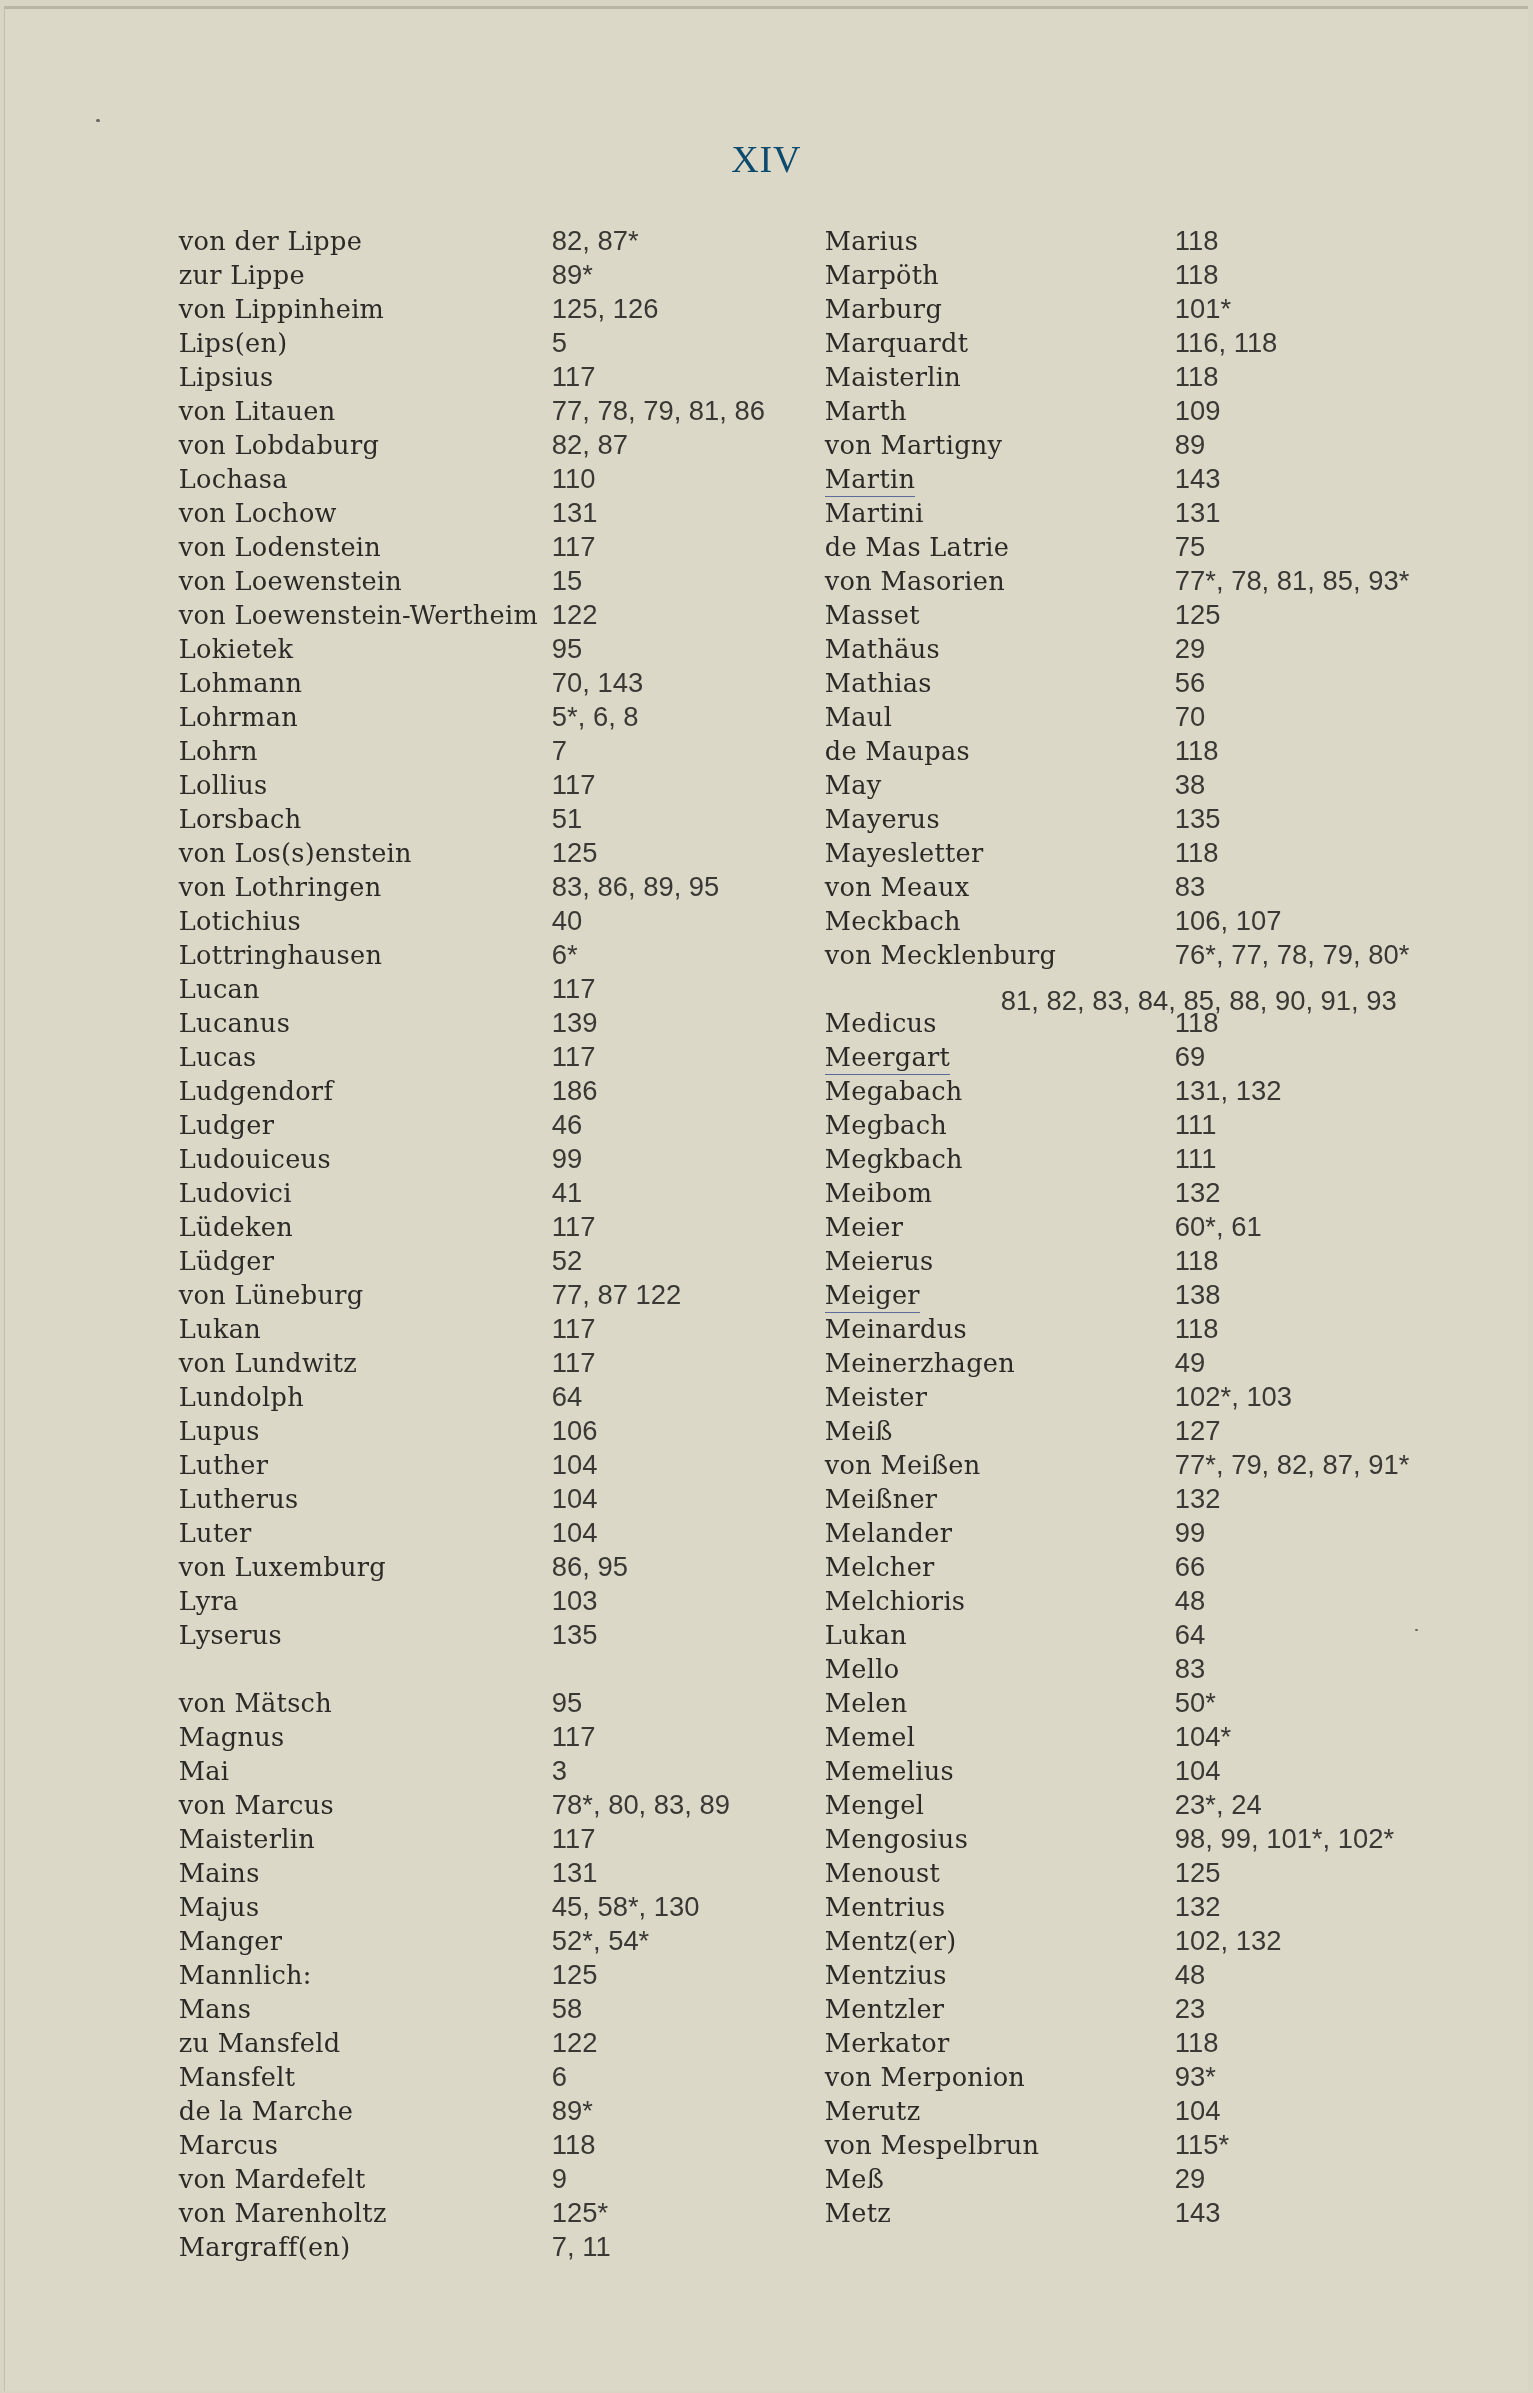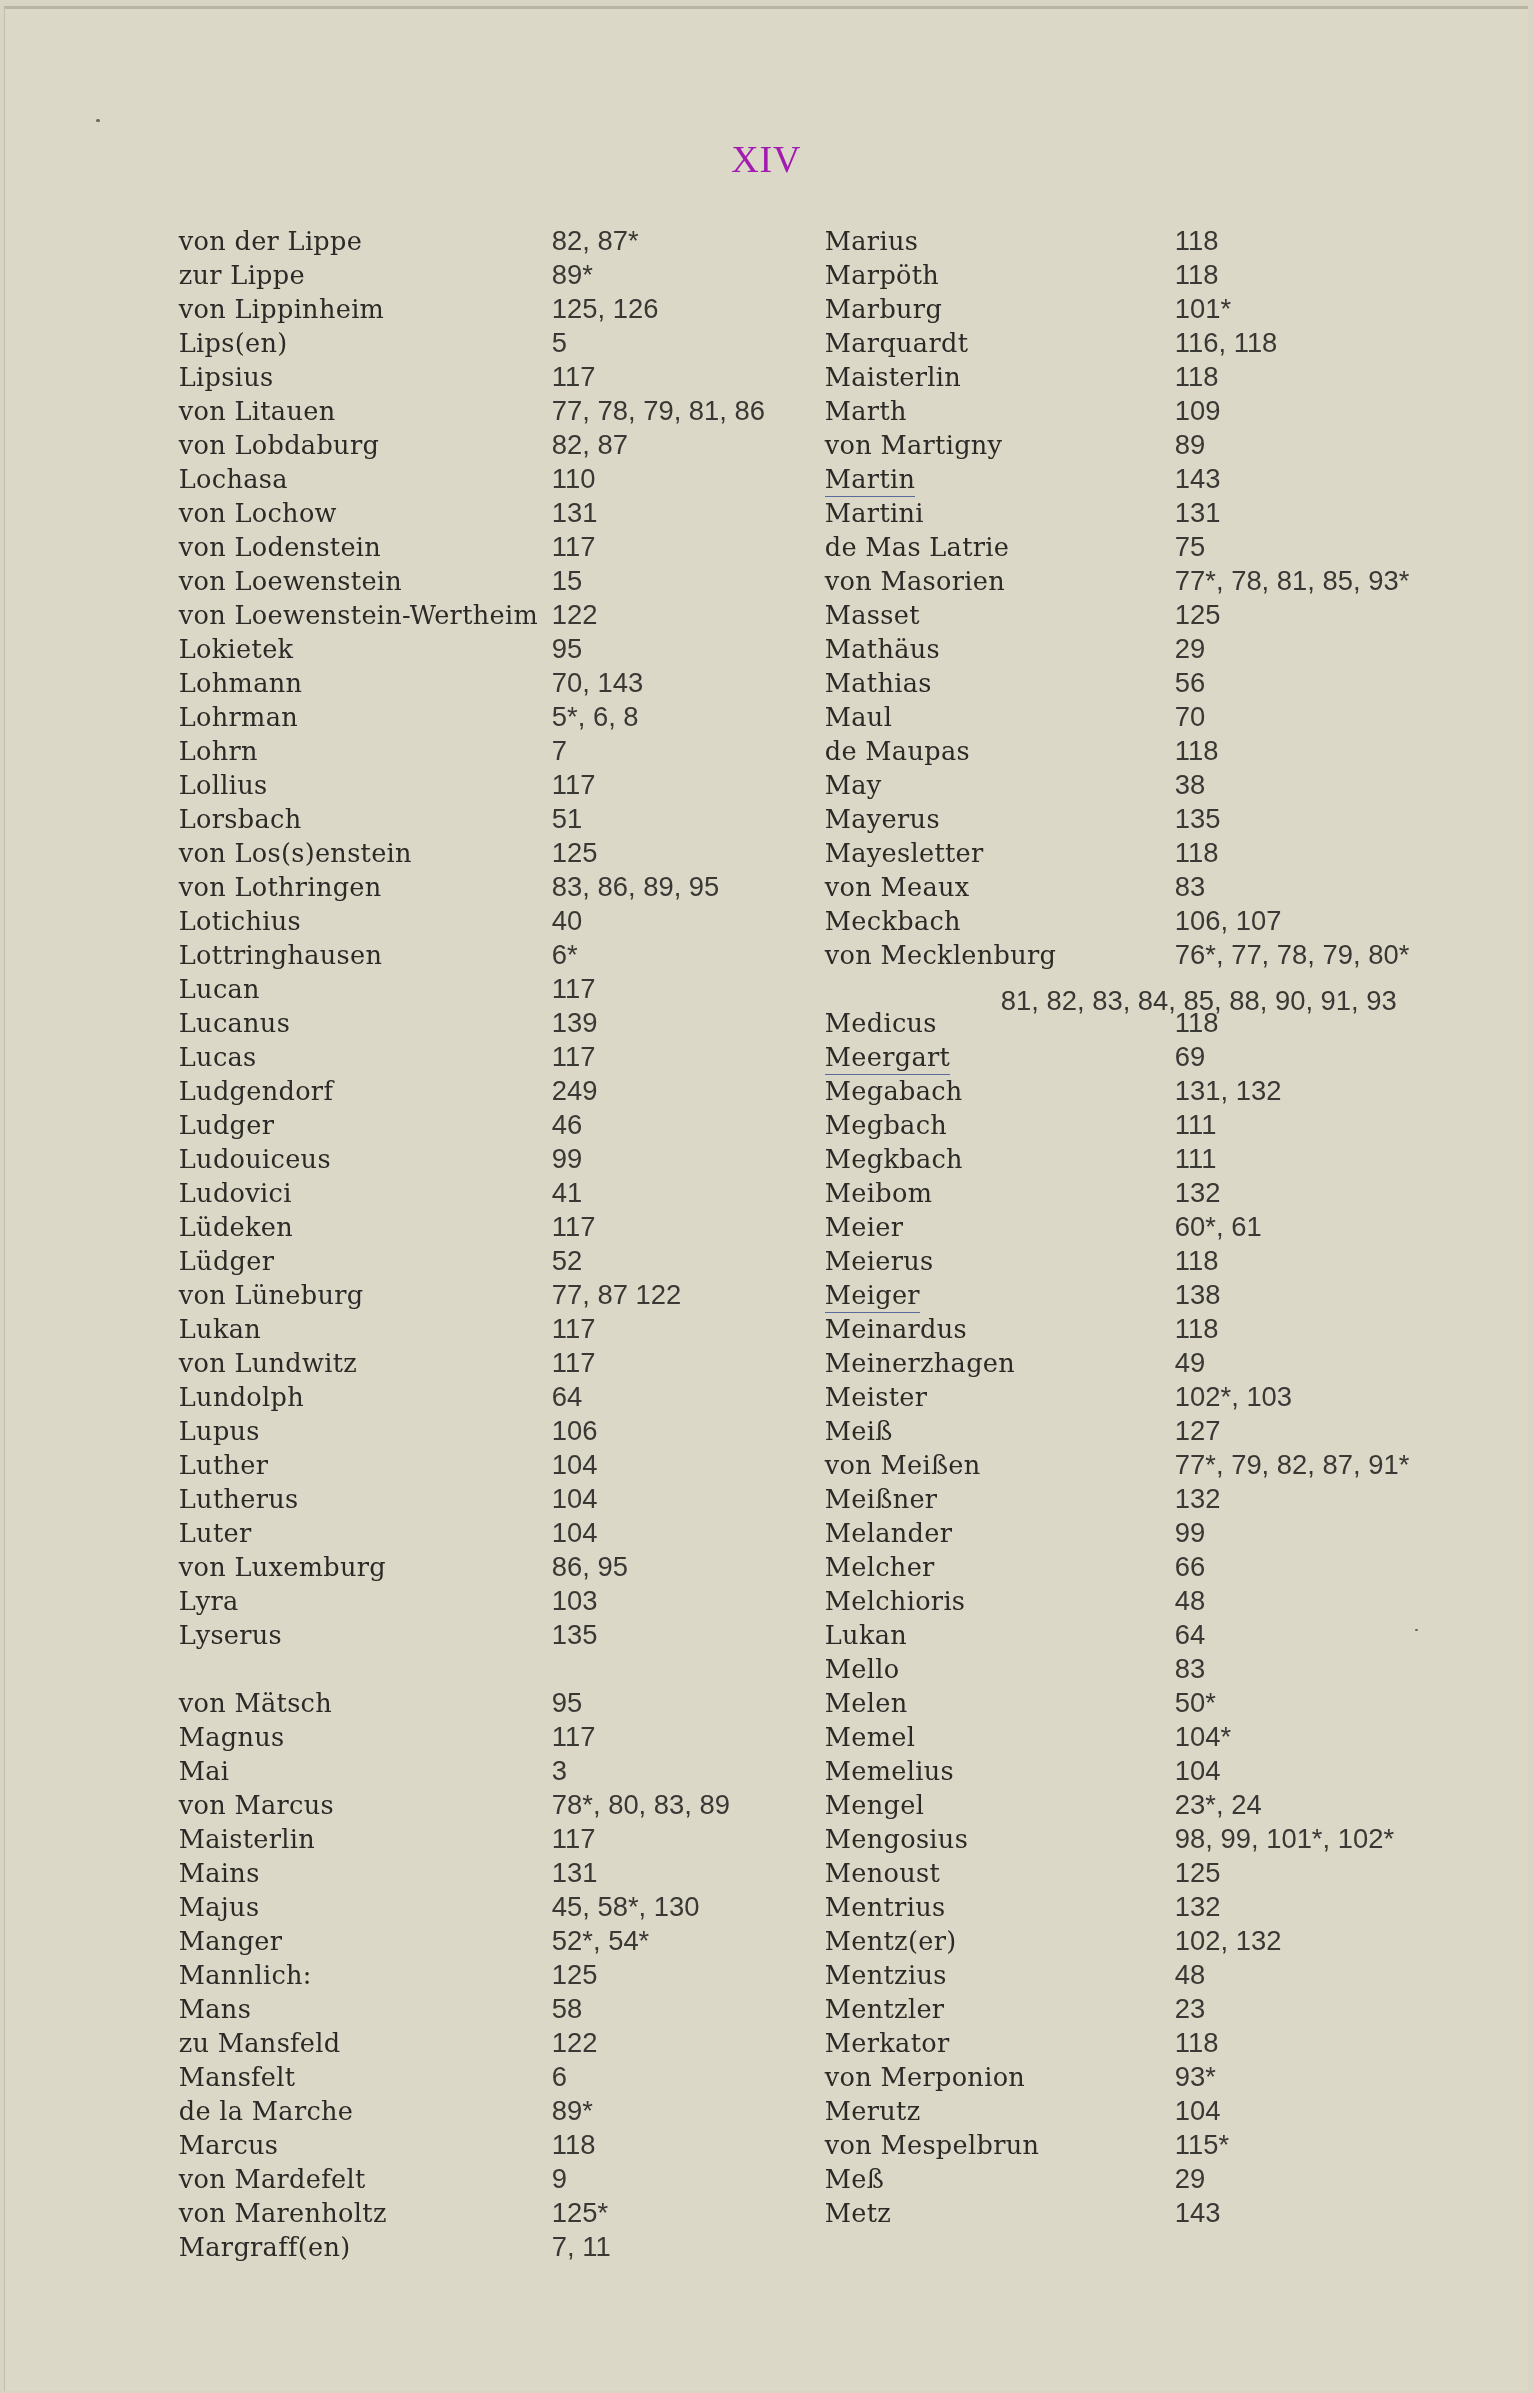--- a/index.html
+++ b/index.html
@@ -20,21 +20,21 @@
     border-left: 1.9px solid #c2bdac;
     box-sizing: border-box;
   }
   .page-number {
     position: absolute;
     top: 128px;
     left: 0; width: 100%;
     text-align: center;
     font-family: "Liberation Serif", serif;
     font-size: 38px;
-    color: #a21caf;
+    color: #0c4a6e;
     letter-spacing: 0.9px;
   }
   .column {
     position: absolute;
     top: 215px;
   }
   .col-left { left: 174px; width: 644px; }
   .col-right { left: 820px; width: 662px; }
   .entry {
     position: relative;
@@ -170,21 +170,21 @@
       <div class="entry">
         <span class="name">Lucanus</span>
         <span class="pages">139</span>
       </div>
       <div class="entry">
         <span class="name">Lucas</span>
         <span class="pages">117</span>
       </div>
       <div class="entry">
         <span class="name">Ludgendorf</span>
-        <span class="pages">249</span>
+        <span class="pages">186</span>
       </div>
       <div class="entry">
         <span class="name">Ludger</span>
         <span class="pages">46</span>
       </div>
       <div class="entry">
         <span class="name">Ludouiceus</span>
         <span class="pages">99</span>
       </div>
       <div class="entry">

